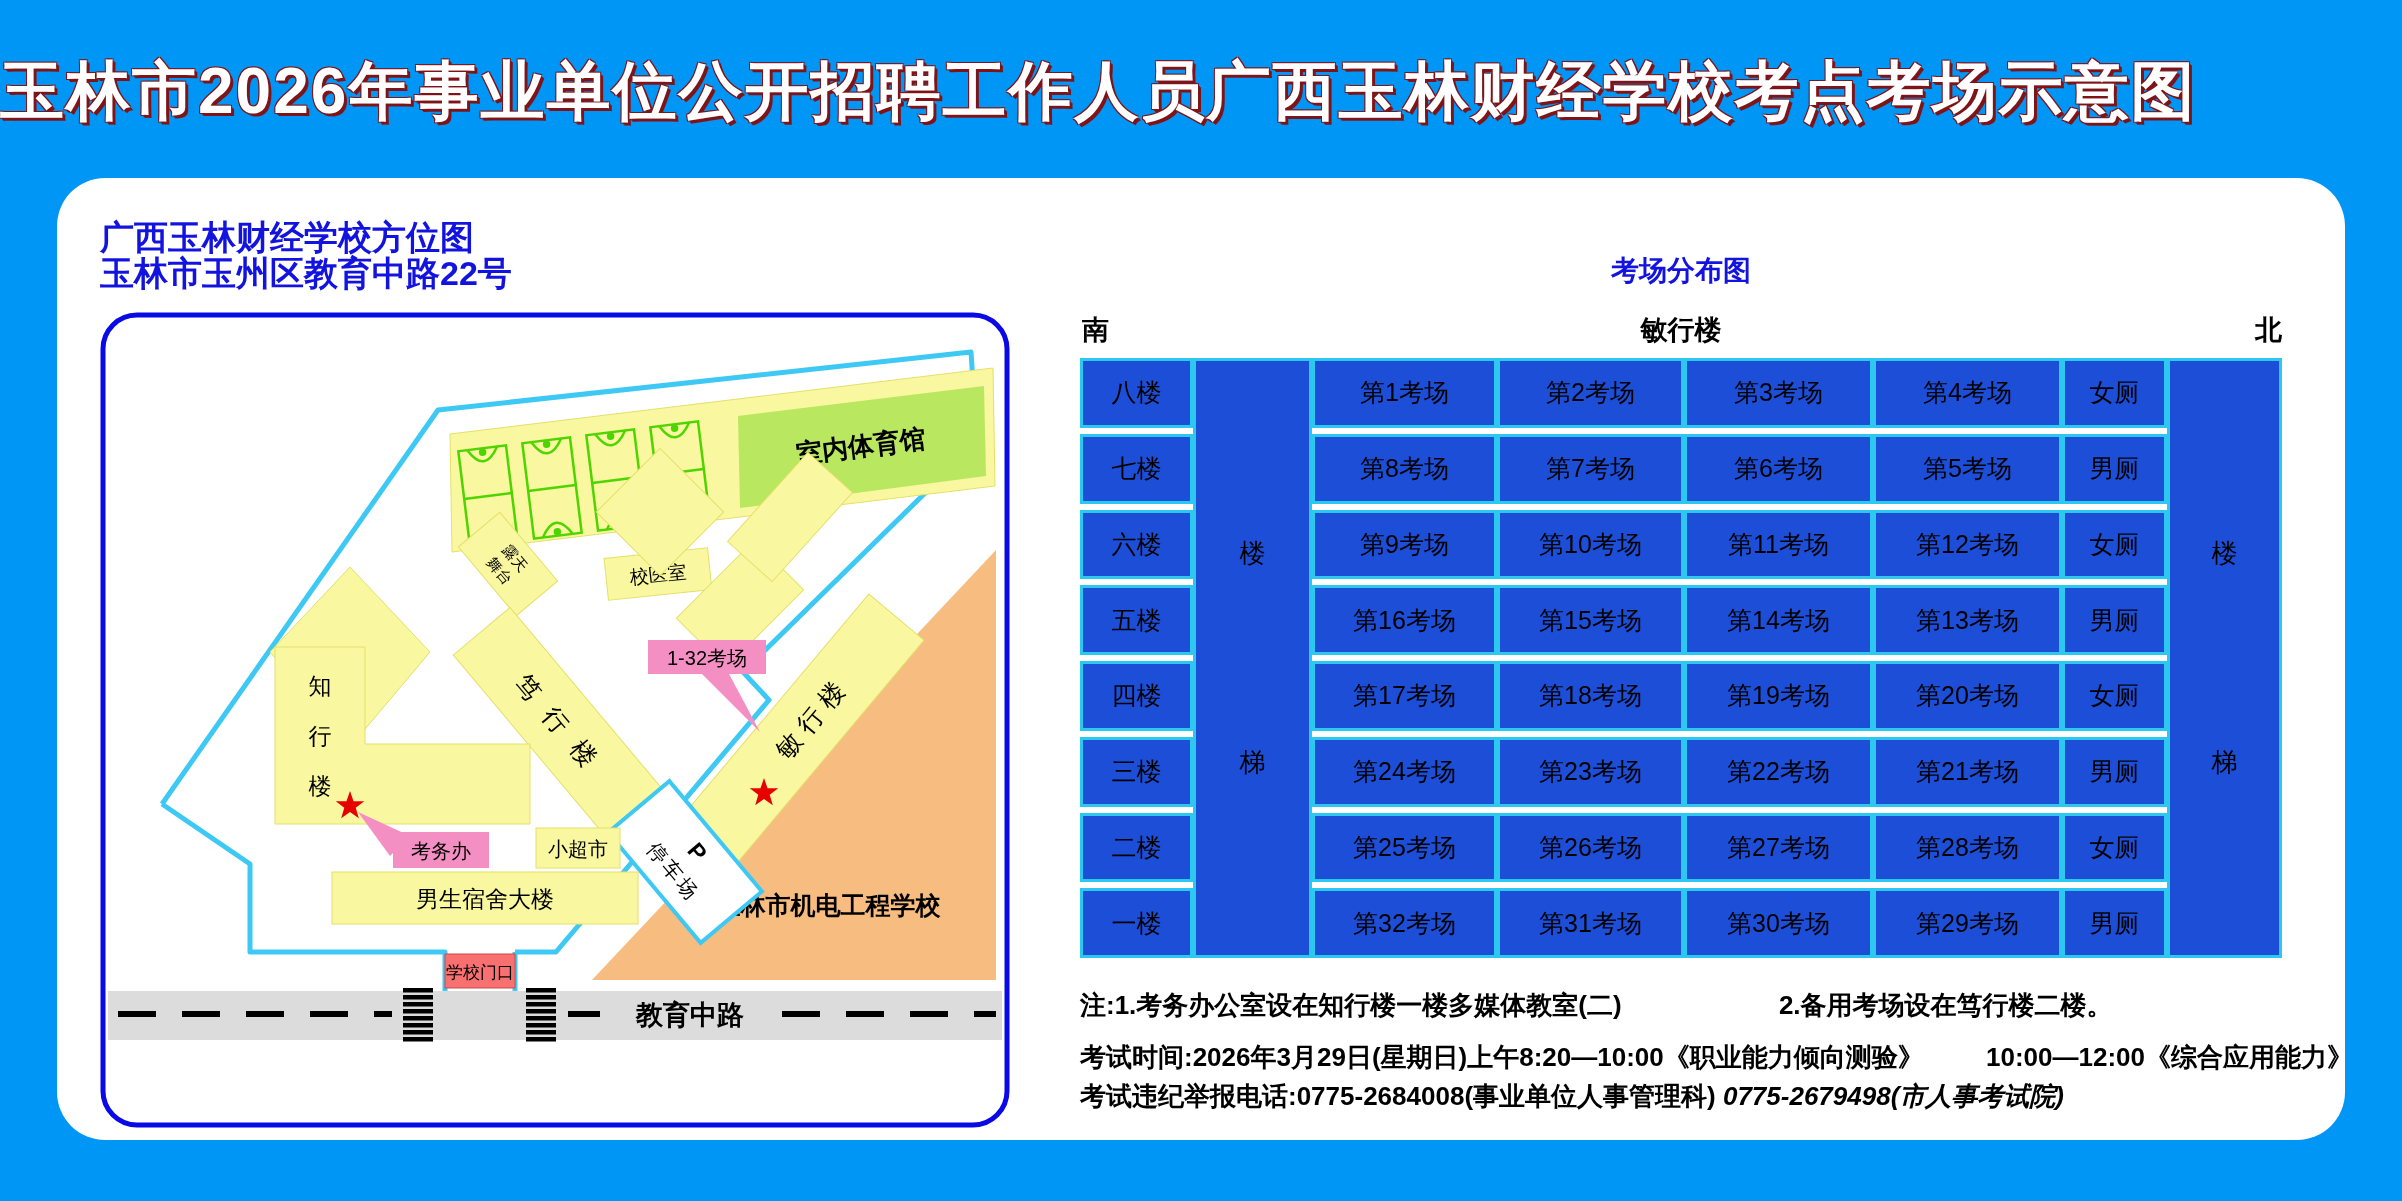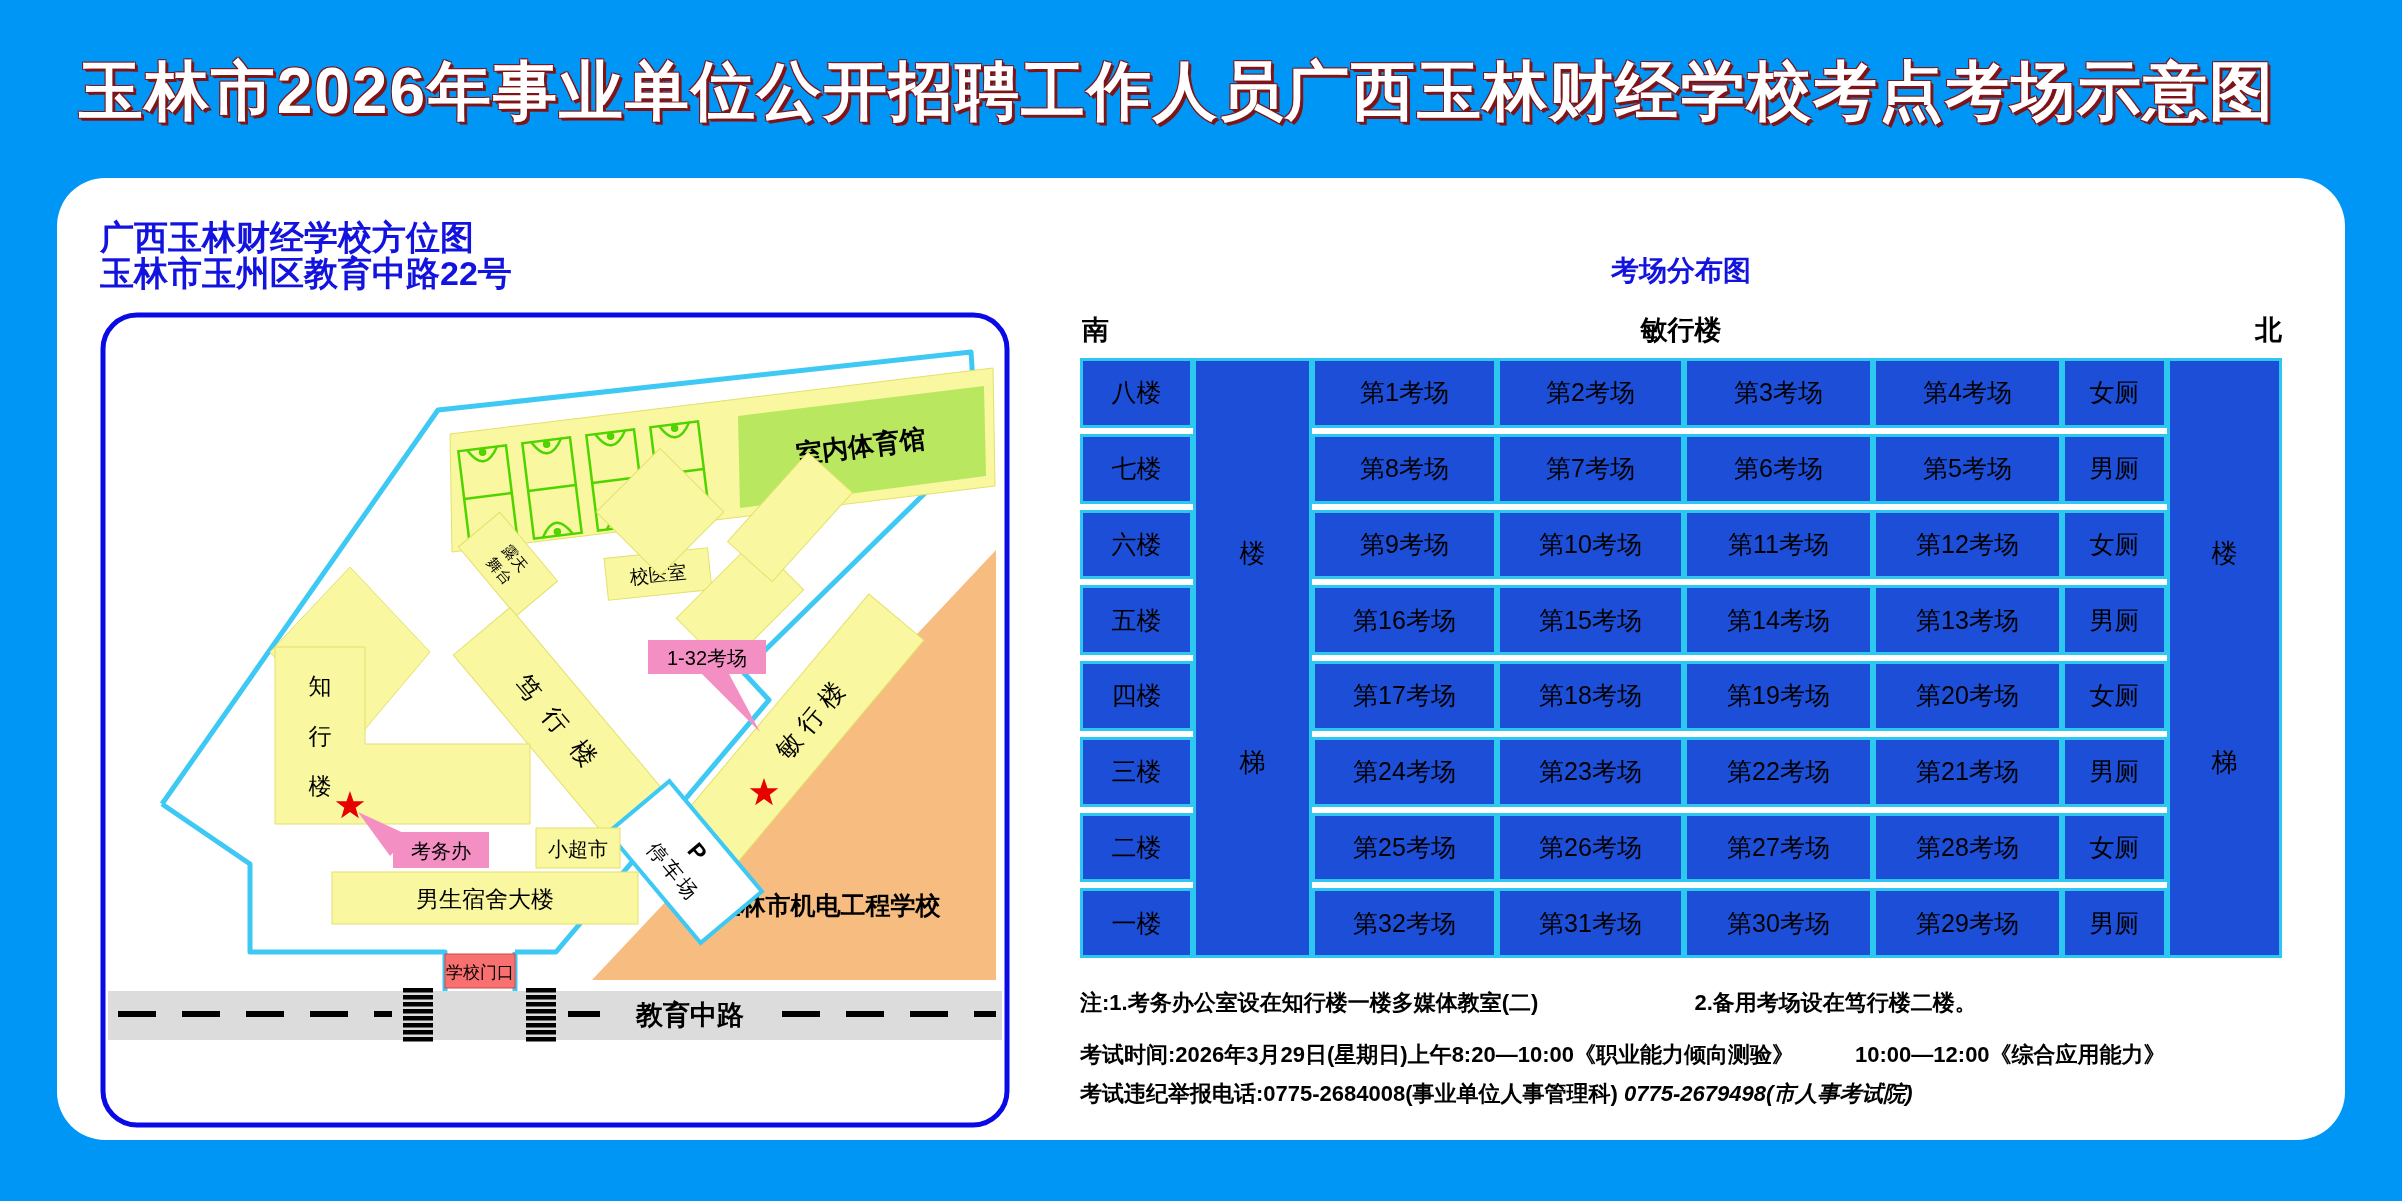--- a/index.html
+++ b/index.html
@@ -1,19 +1,19 @@
 <!DOCTYPE html>
 <html><head>
 <meta charset="utf-8">
 <style>
   html,body{margin:0;padding:0;background:#0096F6;}
   #page{position:relative;width:2402px;height:1201px;background:#0096F6;overflow:hidden;
         font-family:"Liberation Sans","DejaVu Sans",sans-serif;}
   
-  #main-title{position:absolute;top:48px;left:0;width:2275px;text-align:right;
+  #main-title{position:absolute;top:48px;left:0;width:2275px;text-align:left;
       font-size:64px;font-weight:900;color:#ffffff;letter-spacing:2px;
       text-shadow:3px 3px 0 #7E1418,2px 2px 0 #7E1418,-1px -1px 0 #7E1418,
                   1px -1px 0 #7E1418,-1px 1px 0 #7E1418;}
   
   #panel{position:absolute;left:57px;top:178px;width:2288px;height:962px;
          background:#ffffff;border-radius:48px;}
   
   .map-heading{position:absolute;width:910px;left:100px;text-align:left;
       color:#1313E0;font-weight:bold;font-size:34px;}
   #map-heading1{top:215px;}
@@ -28,21 +28,21 @@
   #compass-north{left:2252px;width:30px;text-align:right;}
   
   #dist-table-wrap{position:absolute;left:1080px;top:352px;}
   table.dist{border-collapse:separate;border-spacing:0 6px;table-layout:fixed;width:1202px;}
   table.dist td{border:3px solid #2CC8F0;background:#1d4ed8;text-align:center;
       vertical-align:middle;font-size:25px;color:#000;height:69px;padding:0;
       box-sizing:border-box;}
   .stair-inner{display:flex;flex-direction:column;justify-content:space-evenly;
       align-items:center;height:594px;font-size:26px;}
   
-  .note-line{position:absolute;left:1080px;font-size:22px;font-weight:bold;color:#000;
+  .note-line{position:absolute;left:1080px;font-size:26px;font-weight:bold;color:#000;
       white-space:nowrap;}
   #note1{top:988px;}
   #note1 .part-b{margin-left:150px;}
   #note2{top:1040px;}
   #note2 .part-b{margin-left:55px;}
   #note3{top:1079px;}
   #note3 .part-b{font-style:italic;}
   text{font-family:"Liberation Sans","DejaVu Sans",sans-serif;}
 </style>
 </head>

